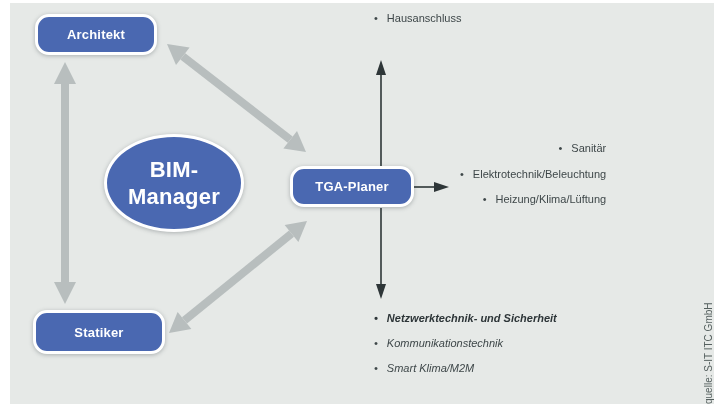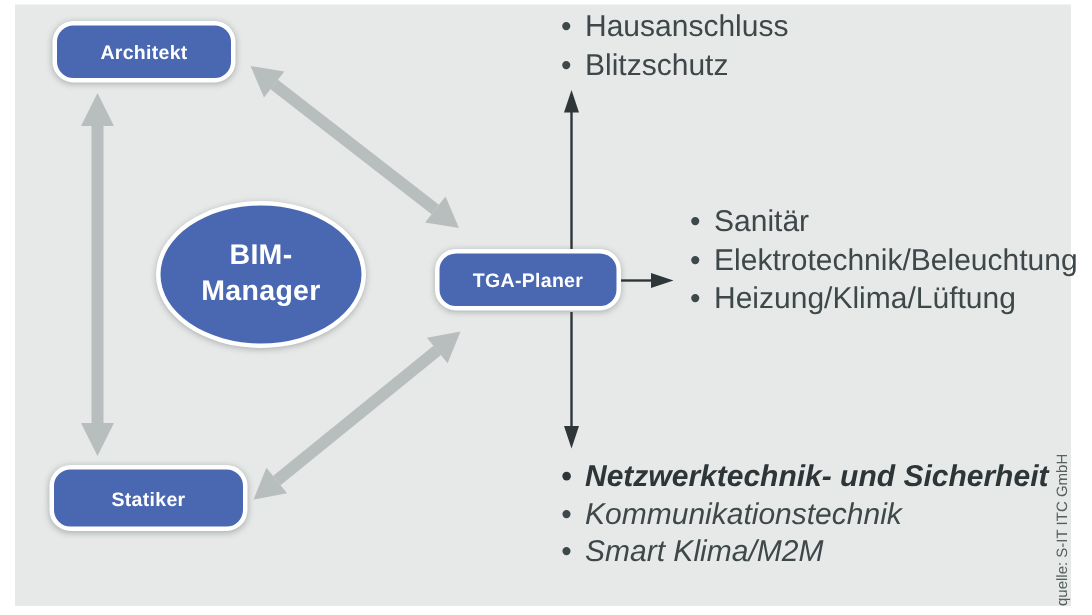--- a/index.html
+++ b/index.html
@@ -31,29 +31,29 @@
     font-size:13px;font-weight:600;
     box-sizing:border-box;
     letter-spacing:.2px;
   }
   #node-architekt{left:35px;top:14px;width:122px;height:41px;}
   #node-statiker{left:33px;top:310px;width:132px;height:44px;}
   #node-tga{left:290px;top:166px;width:124px;height:41px;}
   #node-bim{
     left:104px;top:134px;width:140px;height:98px;
     border-radius:50%;
-    font-weight:bold;font-size:19px;
+    font-weight:bold;font-size:22px;
     text-align:center;line-height:1.25;
     flex-direction:column;
   }
-  .list{position:absolute;color:var(--text-dark,#3e4749);font-size:20px;}
+  .list{position:absolute;color:var(--text-dark,#3e4749);font-size:11px;}
   .list .li{white-space:nowrap;}
   .list .li::before{content:"•";margin-right:9px;}
   #list-top{left:374px;top:5px;line-height:26px;}
-  #list-right{left:460px;top:136px;line-height:25.5px;}
+  #list-right{left:460px;top:136px;line-height:25.5px;text-align:right;}
   #list-bottom{left:374px;top:306px;line-height:25px;font-style:italic;}
   .li.bold{font-weight:bold;color:#2d3538;}
   #source-credit{
     position:absolute;left:703px;top:404px;
     transform:rotate(-90deg);transform-origin:0 0;
     white-space:nowrap;
     font-size:10px;color:#55605f;
   }
 </style>
 </head>
@@ -111,21 +111,20 @@
     <span>TGA-Planer</span>
   </div>
 
   <div class="node" id="node-bim">
     <span>BIM-</span>
     <span>Manager</span>
   </div>
 
   <div class="list" id="list-top">
     <div class="li">Hausanschluss</div>
-    <div class="li">Blitzschutz</div>
   </div>
 
   <div class="list" id="list-right">
     <div class="li">Sanitär</div>
     <div class="li">Elektrotechnik/Beleuchtung</div>
     <div class="li">Heizung/Klima/Lüftung</div>
   </div>
 
   <div class="list" id="list-bottom">
     <div class="li bold">Netzwerktechnik- und Sicherheit</div>

